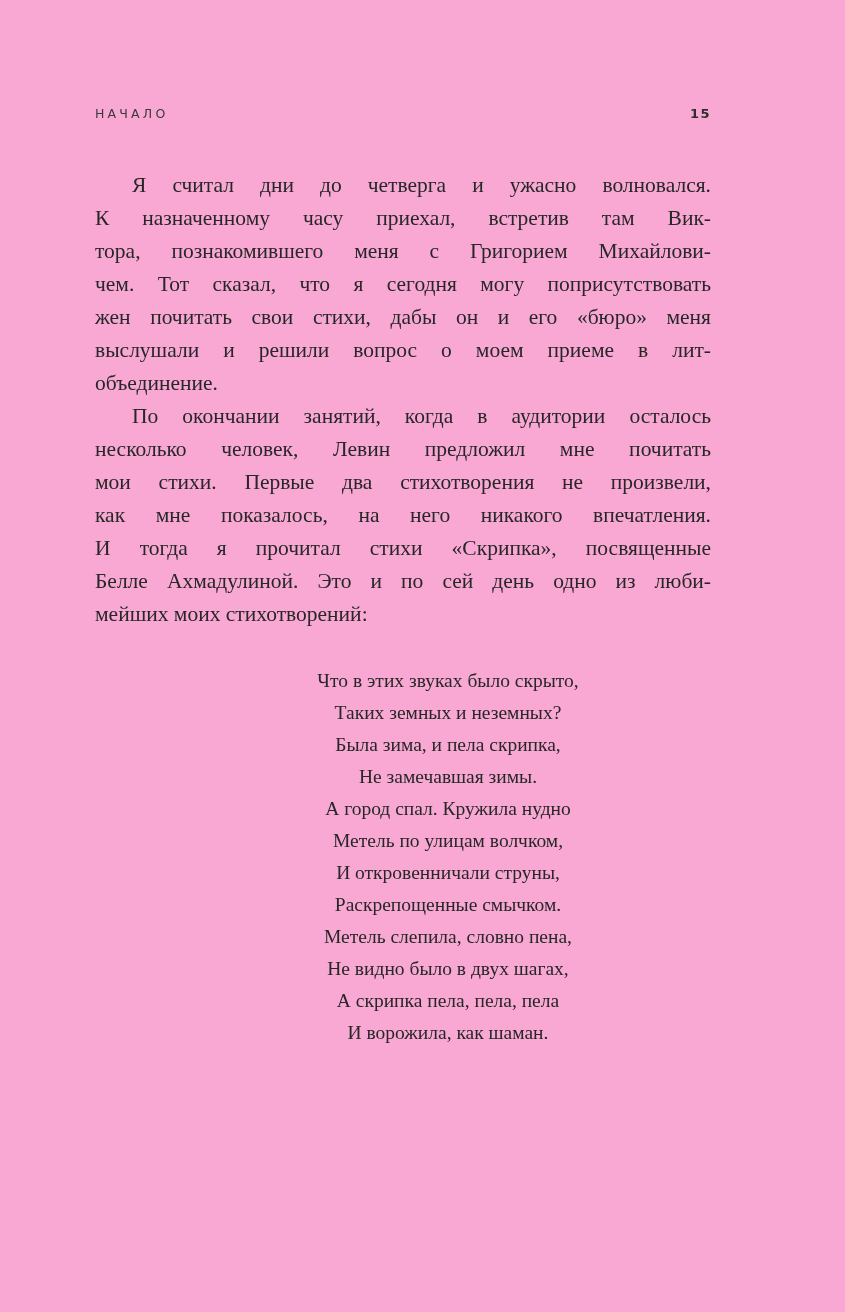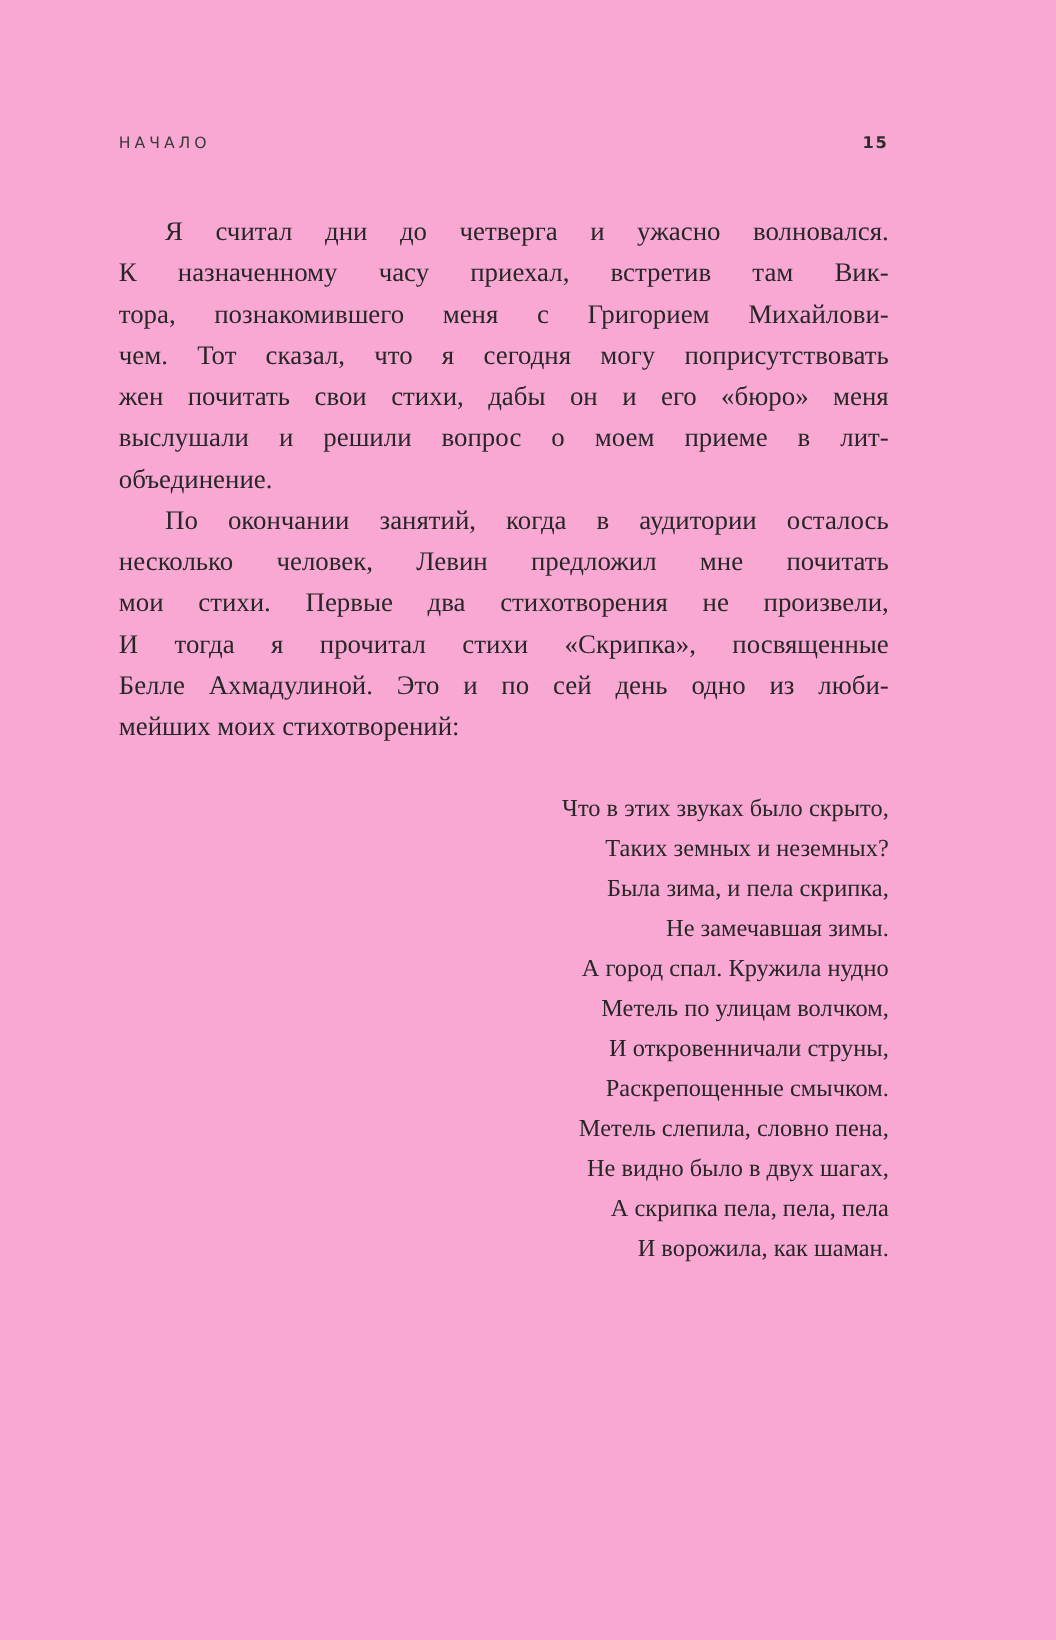--- a/index.html
+++ b/index.html
@@ -64,21 +64,21 @@
   
   .poem {
     margin-top: 34px;
     padding-left: 90px;
     font-size: 19.5px;
     line-height: 32px;
   }
   .stanza + .stanza {
   }
   .poem .line {
-    text-align: right;
+    text-align: center;
   }
 </style>
 </head>
 <body>
 
 <div class="page">
 
   <div class="running-header">
     <span class="running-title">НАЧАЛО</span>
     <span class="page-number">15</span>
@@ -93,20 +93,21 @@
         <div class="line">чем. Тот сказал, что я сегодня могу поприсутствовать</div>
         <div class="line">жен почитать свои стихи, дабы он и его «бюро» меня</div>
         <div class="line">выслушали и решили вопрос о моем приеме в лит-</div>
         <div class="line last">объединение.</div>
       </div>
 
     <div class="paragraph">
         <div class="line first">По окончании занятий, когда в аудитории осталось</div>
         <div class="line">несколько человек, Левин предложил мне почитать</div>
         <div class="line">мои стихи. Первые два стихотворения не произвели,</div>
+        <div class="line">как мне показалось, на него никакого впечатления.</div>
         <div class="line">И тогда я прочитал стихи «Скрипка», посвященные</div>
         <div class="line">Белле Ахмадулиной. Это и по сей день одно из люби-</div>
         <div class="line last">мейших моих стихотворений:</div>
       </div>
 
     <div class="poem">
       <div class="stanza">
           <div class="line first">Что в этих звуках было скрыто,</div>
           <div class="line">Таких земных и неземных?</div>
           <div class="line">Была зима, и пела скрипка,</div>

